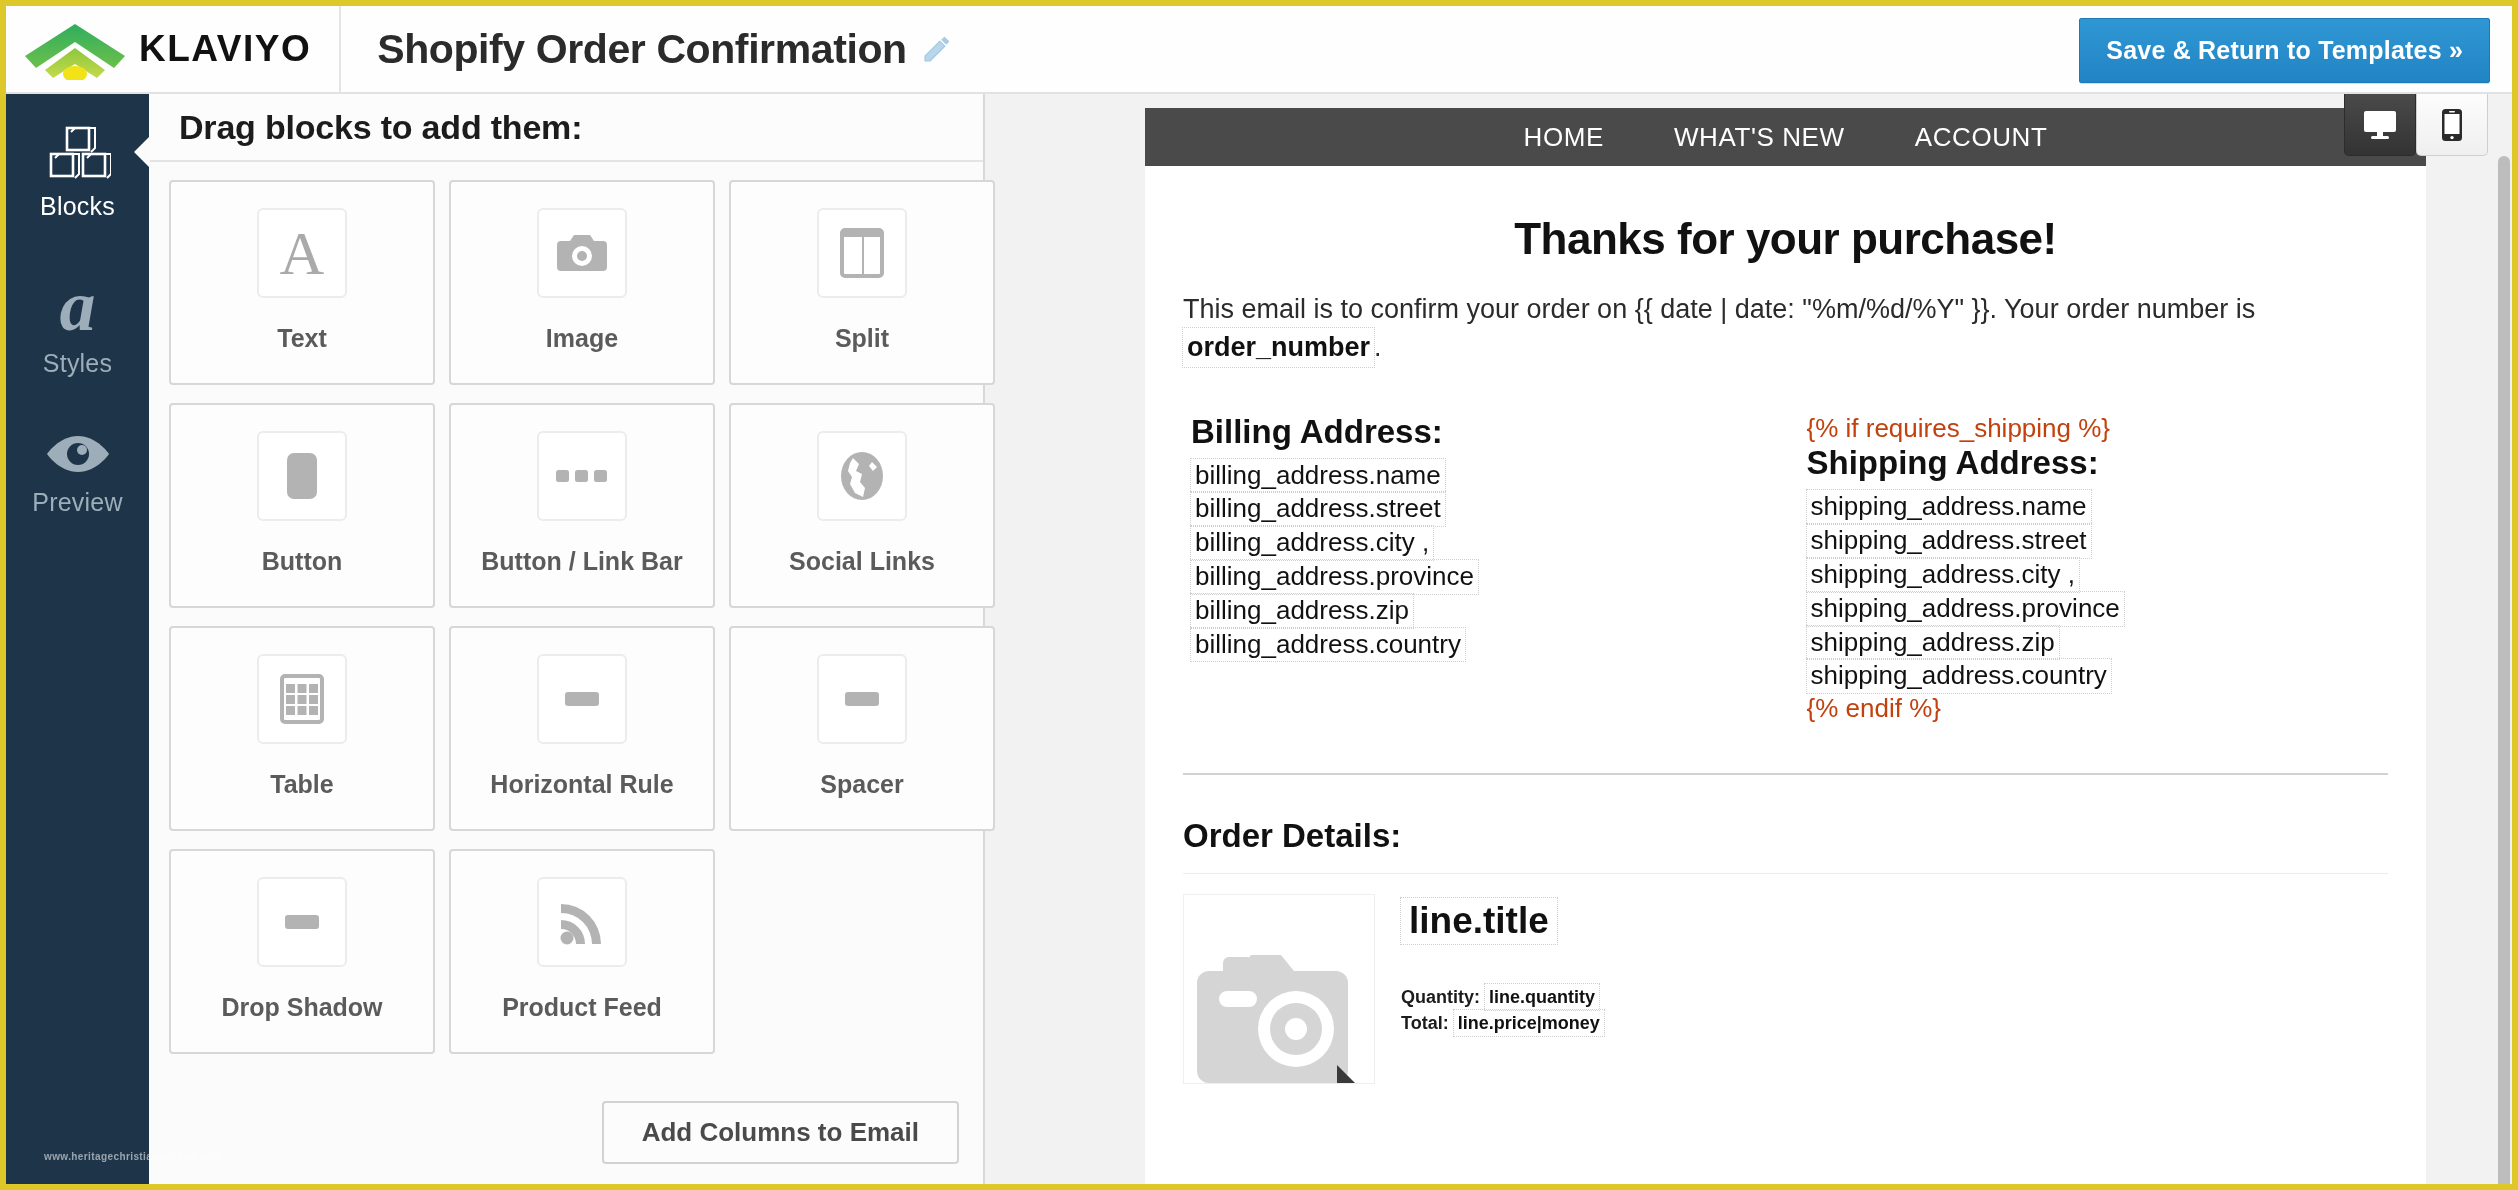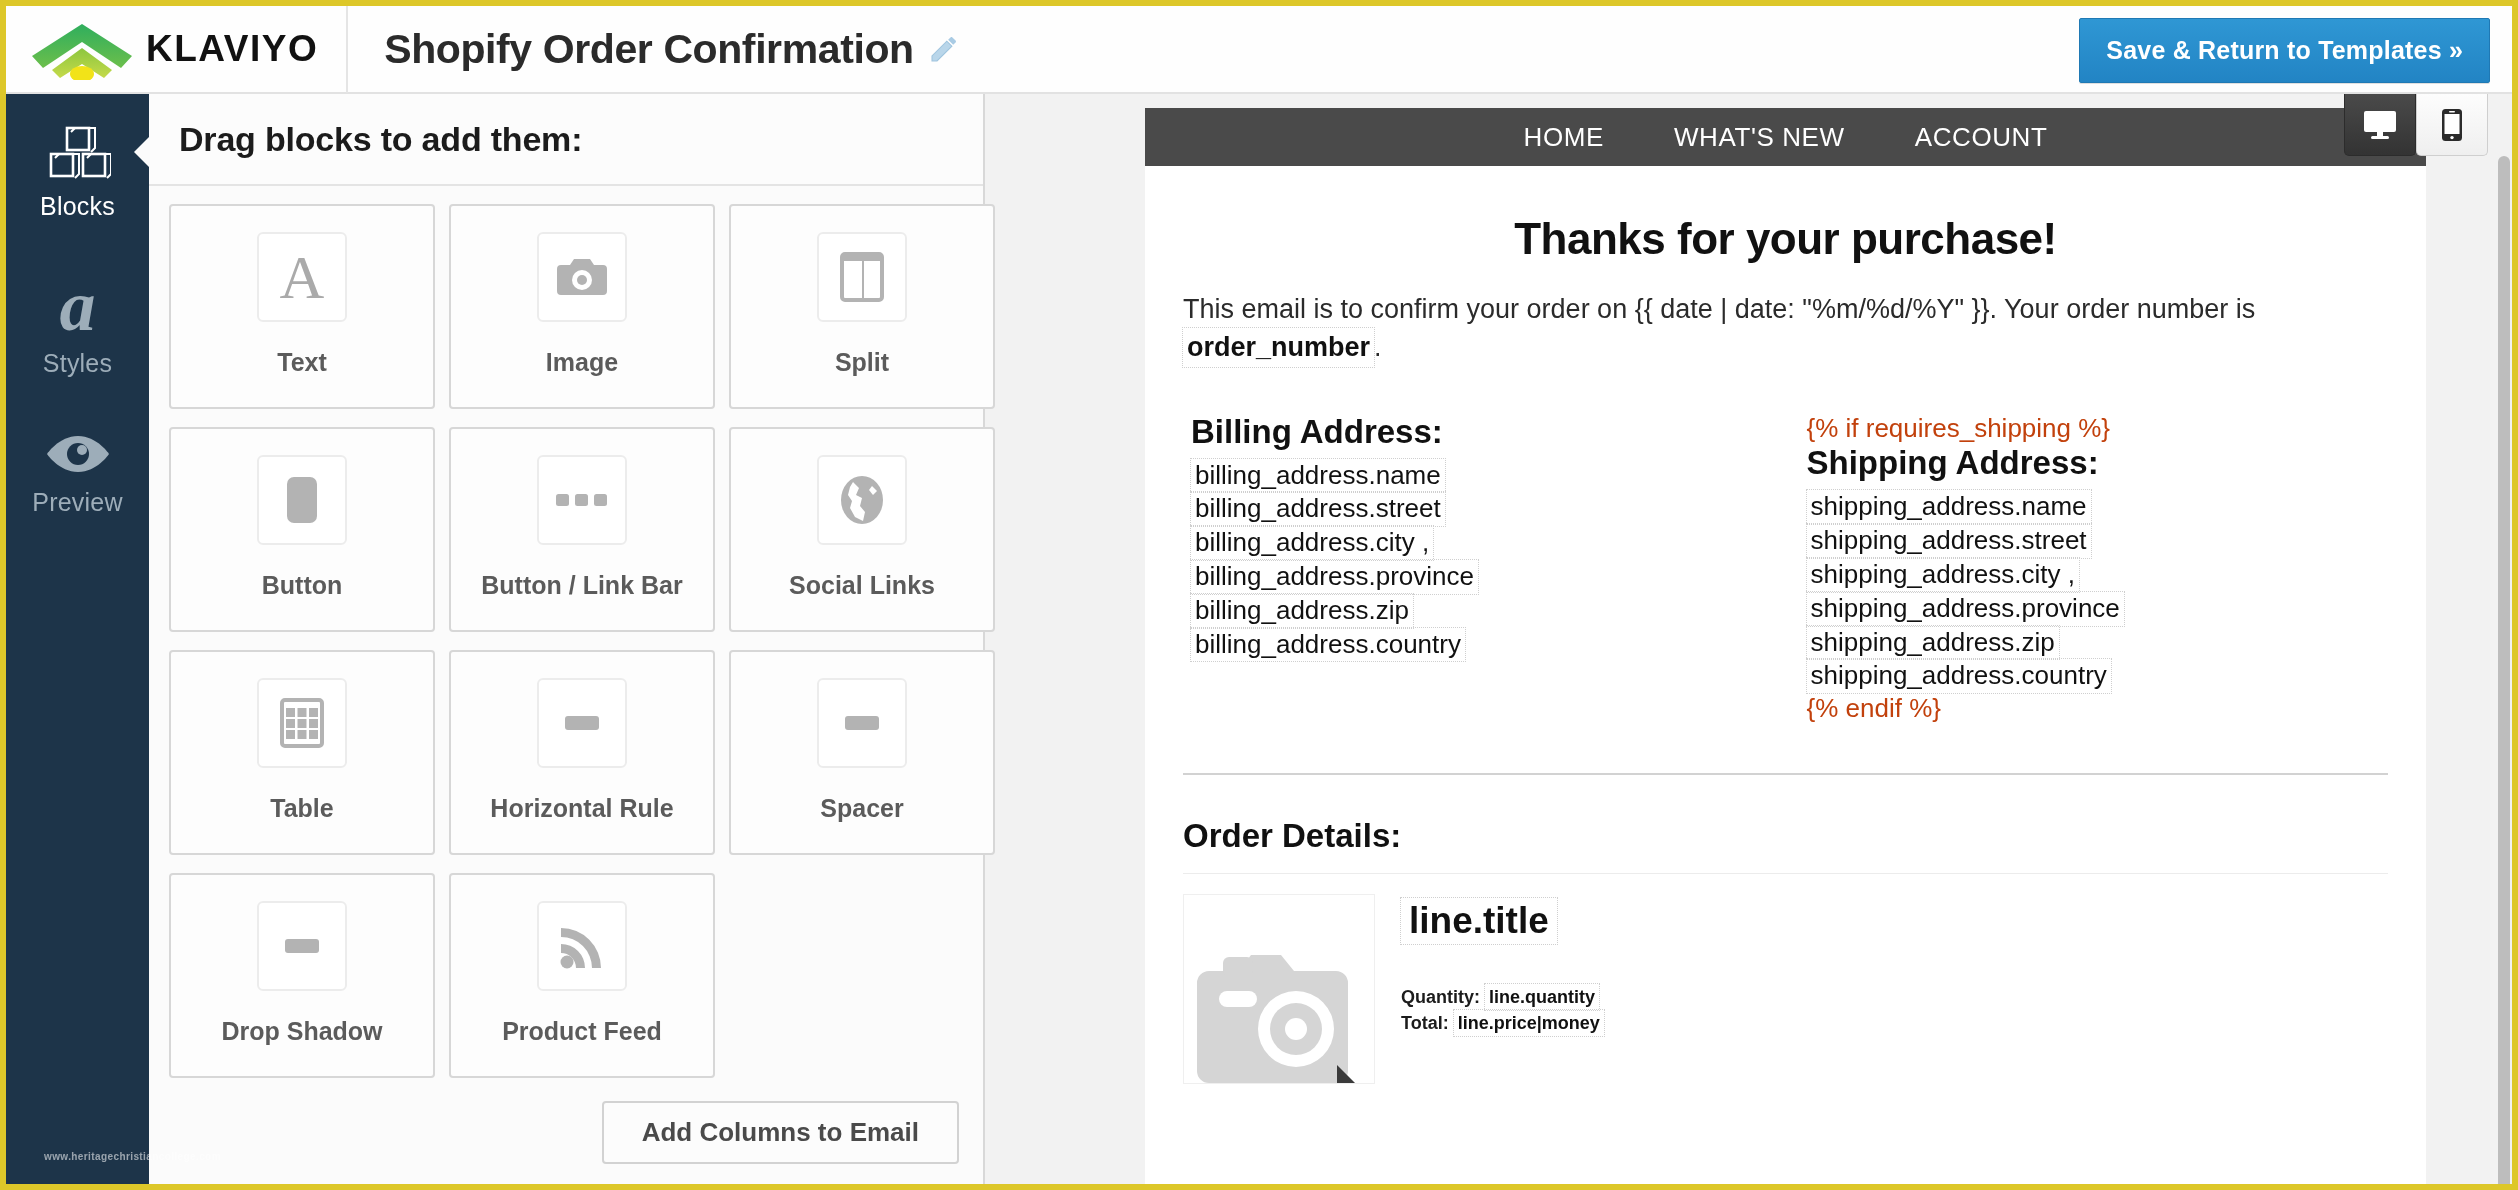--- a/index.html
+++ b/index.html
@@ -22,21 +22,21 @@
     position: absolute; top: 0; left: 0;
     width: 2506px; height: 88px;
     background: #fefefe;
     border-bottom: 2px solid #e2e2e2;
     display: flex; align-items: center;
     z-index: 40;
   }
   .logo-wrap {
     display: flex; align-items: center;
     height: 88px;
-    padding: 0 28px 0 22px;
+    padding: 0 28px 0 15px;
     border-right: 2px solid #e5e5e5;
   }
   .logo-mark { width: 108px; height: 62px; display:block; }
   .logo-text {
     font-size: 37px; font-weight: 700; letter-spacing: 1.5px;
     color: #111; margin-left: 10px;
     font-family: "Liberation Sans", sans-serif;
   }
   .tpl-title-wrap {
     display: flex; align-items: center; gap: 14px;
@@ -112,21 +112,21 @@
 
   
   .blocks-panel {
     position: absolute; top: 88px; left: 143px;
     width: 836px; height: 1096px;
     background: #fbfbfb;
     border-right: 2px solid #d8d8d8;
     z-index: 20;
   }
   .blocks-head {
-    height: 92px;
+    height: 68px;
     border-bottom: 2px solid #e4e4e4;
     display: flex; align-items: center;
     padding-left: 30px;
     background: #fcfcfc;
   }
   .blocks-head-title {
     font-size: 34px; font-weight: 700; color: #1c1c1c;
     letter-spacing: -0.2px;
   }
   .blocks-grid {

